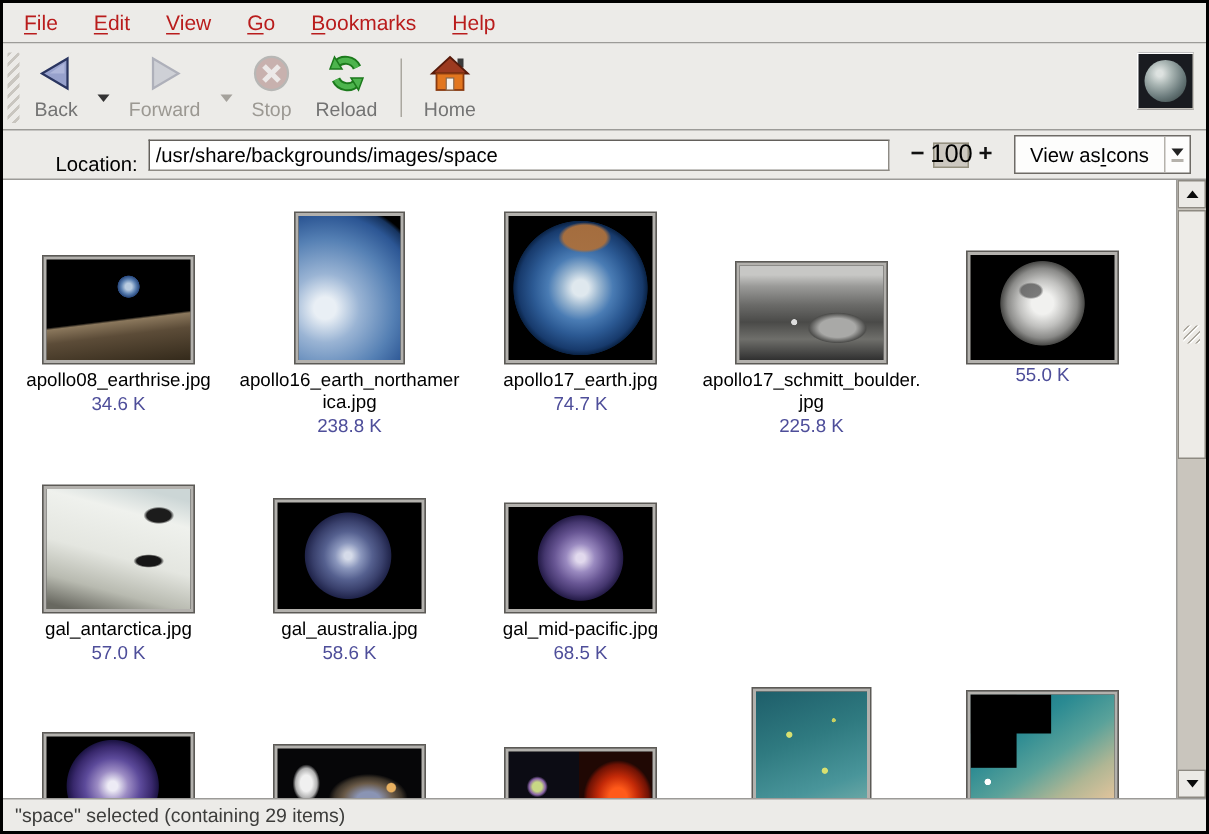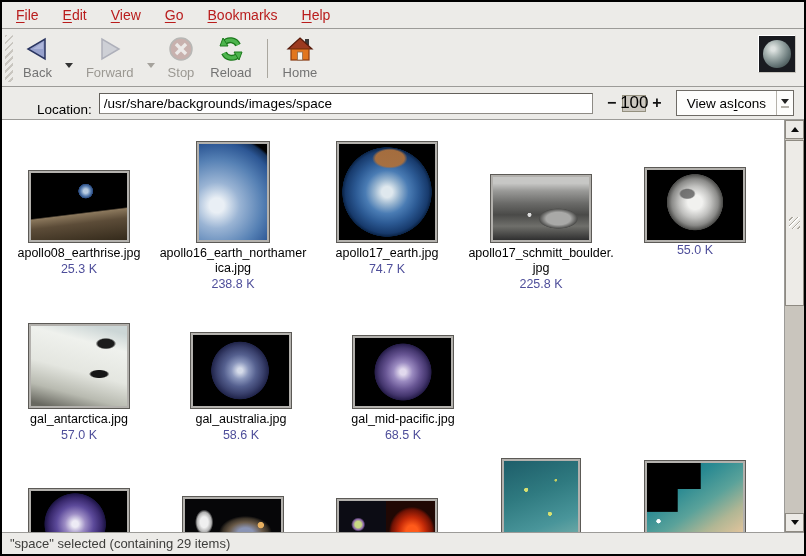--- a/index.html
+++ b/index.html
@@ -81,21 +81,21 @@
     width: 17px; border-left: 1px solid #b5b2ab;
     display:flex; flex-direction:column; align-items:center; justify-content:center;
   }
   .viewmode-arrow .tri { width:0; height:0; border-left:4px solid transparent; border-right:4px solid transparent; border-top:5px solid #222; }
   .viewmode-arrow .bar { width:8px; height:2px; background:#b5b2ab; margin-top:2px; }
   
   .content { flex: 1; display: flex; overflow: hidden; background:#fff; }
   .icons-view { flex: 1; overflow: hidden; background:#fff; }
   .row { display: flex; }
   .row1 { margin-top: 18px; }
-  .row2 { margin-top: 12px; gap: 8px; }
+  .row2 { margin-top: 12px; }
   .row3 { margin-top: 12px; }
   .cell { width: 154px; display:flex; flex-direction:column; align-items:center; }
   .iconarea { height: 104px; display:flex; align-items:flex-end; justify-content:center; }
   .fname {
     margin-top: 4px; font-size: 12.5px; line-height: 15px; color:#000;
     text-align:center; max-width: 148px; word-break: break-all;
   }
   .fsize { font-size: 12.5px; line-height: 16px; color: #4e4e9a; text-align:center; }
   .thumb { border: 2px solid #b3b1ad; outline: 1px solid #5c5a56; background-color:#000; }
   
@@ -319,21 +319,21 @@
 
   <div class="content">
     <div class="icons-view">
 
       <div class="row row1">
         <div class="cell">
           <div class="iconarea">
               <div class="thumb t1"></div>
             </div>
           <div class="fname">apollo08_earthrise.jpg</div>
-          <div class="fsize">25.3 K</div>
+          <div class="fsize">34.6 K</div>
         </div>
         <div class="cell">
           <div class="iconarea">
               <div class="thumb t2"></div>
             </div>
           <div class="fname">apollo16_earth_northamerica.jpg</div>
           <div class="fsize">238.8 K</div>
         </div>
         <div class="cell">
           <div class="iconarea">

